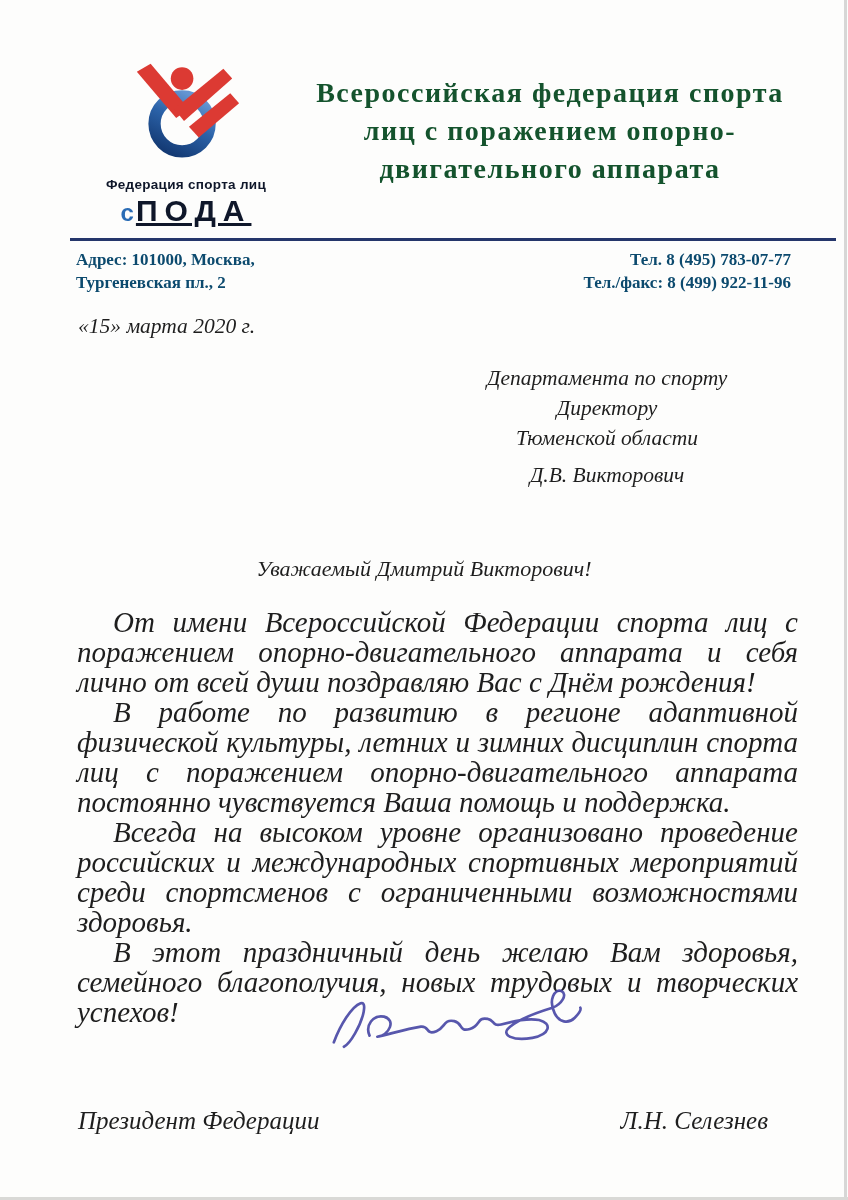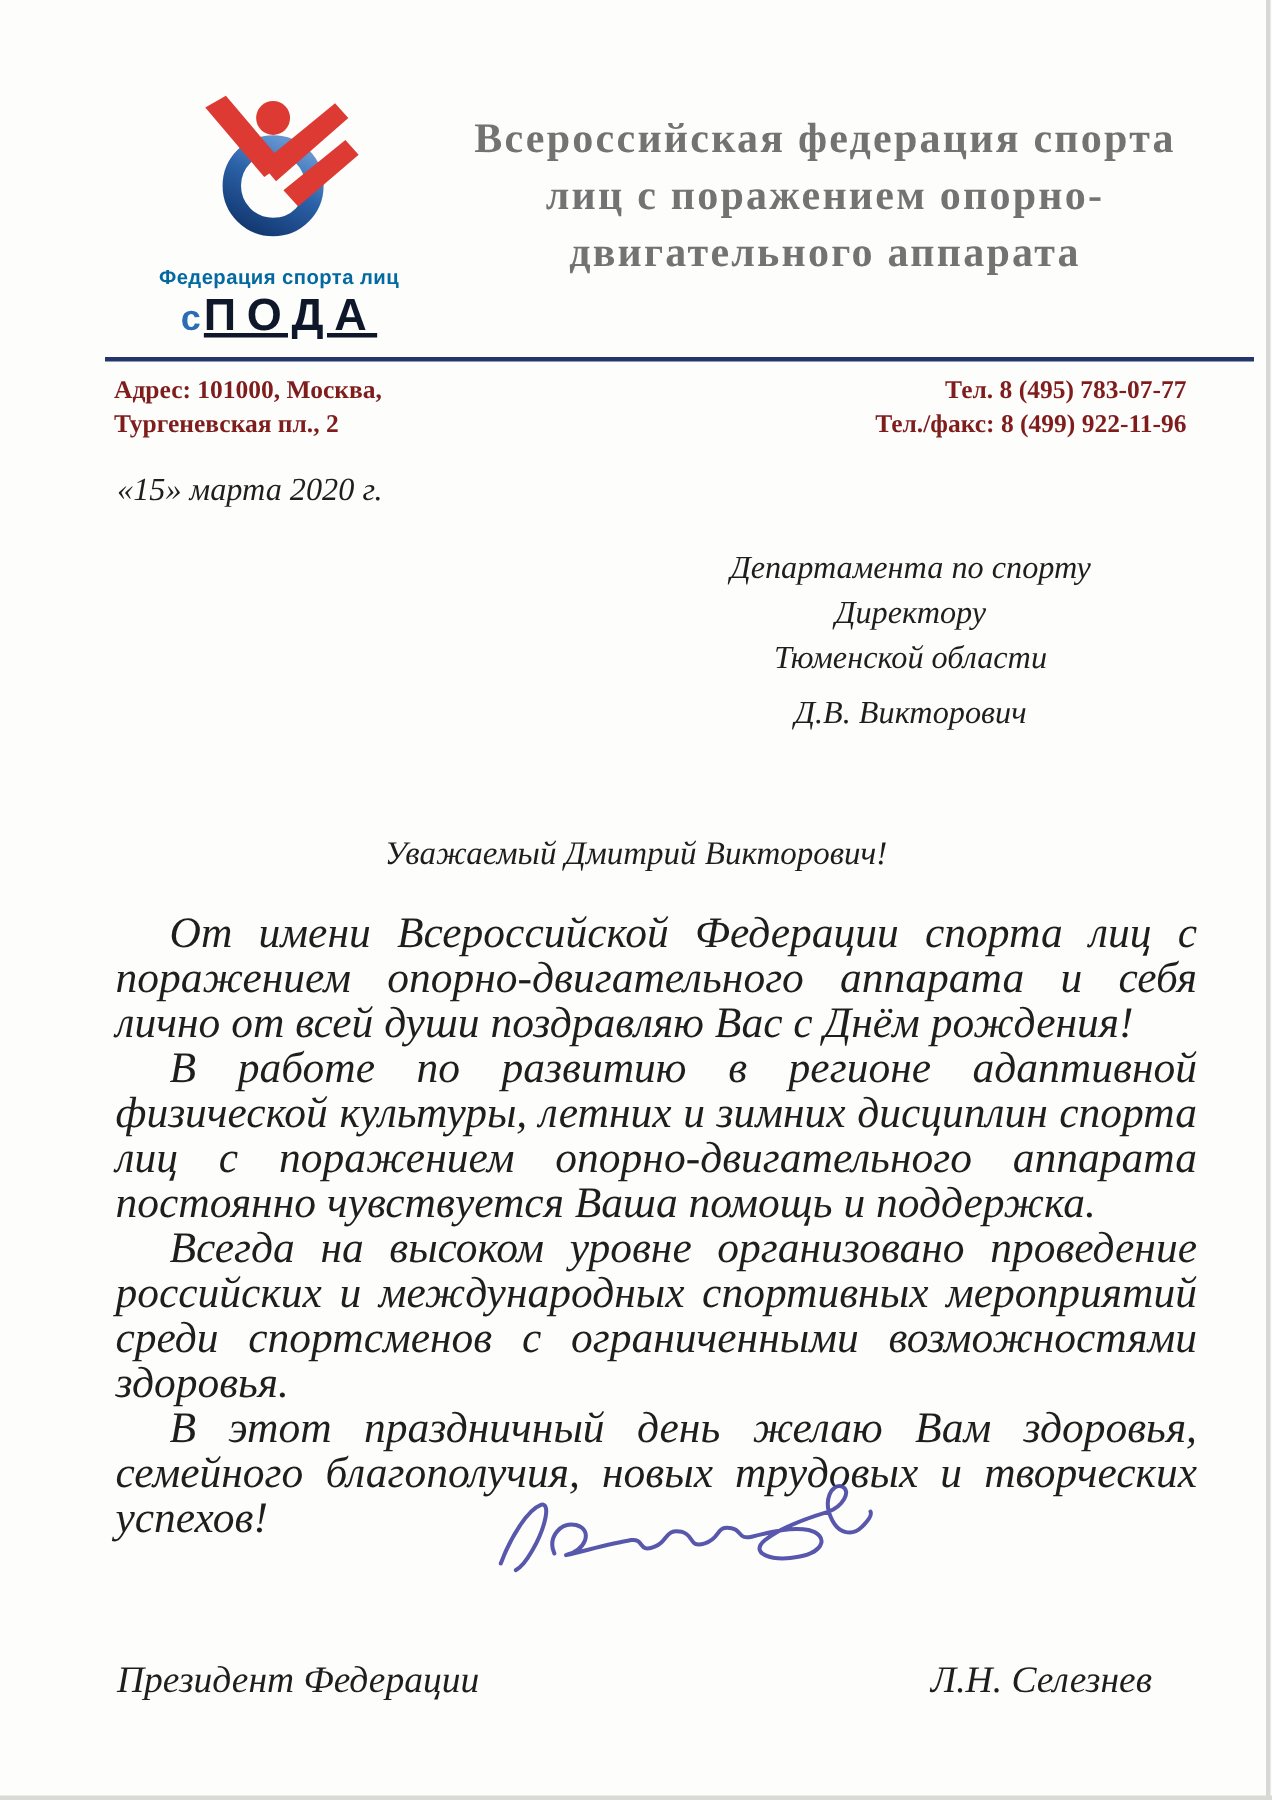--- a/index.html
+++ b/index.html
@@ -11,40 +11,40 @@
   }
   .scan-edge-right { position:absolute; top:0; right:1px; width:3px; height:100%; background:#c6c6c6; opacity:.7; }
   .scan-edge-bottom { position:absolute; left:0; bottom:0; width:100%; height:3px; background:#d9d9d6; }
 
   
   .header { display:flex; padding:54px 48px 0 72px; }
   .logo-col { width:228px; flex:0 0 228px; text-align:center; }
   .emblem { width:150px; height:118px; display:block; margin:2px auto 0; }
   .logo-caption {
     font-family:"Liberation Sans", sans-serif; font-weight:bold;
-    color:#0369a1; font-size:13.5px; letter-spacing:.3px; margin-top:3px; white-space:nowrap;
+    color:#0f172a; font-size:13.5px; letter-spacing:.3px; margin-top:3px; white-space:nowrap;
   }
   .logo-acronym {
     font-family:"Liberation Sans", sans-serif; font-weight:bold;
     font-size:30px; line-height:32px; letter-spacing:7px; margin-top:3px; white-space:nowrap;
   }
   .acr-prefix { color:#2a6cb5; font-size:24px; letter-spacing:2px; }
   .acr-main   { color:#0f172a;text-decoration:underline; }
 
   .title-col {
     flex:1; text-align:center; padding-top:20px;
-    color:#737373; font-weight:bold; font-size:28px; line-height:38px; letter-spacing:1.5px;
+    color:#14532d; font-weight:bold; font-size:28px; line-height:38px; letter-spacing:1.5px;
   }
 
   .divider { margin:9px 12px 0 70px; border-top:3px solid #25366b; }
 
   .contact-row {
     display:flex; justify-content:space-between; align-items:flex-start;
     padding:7px 57px 0 76px;
-    color:#7f1d1d; font-weight:bold; font-size:17px; line-height:23px;
+    color:#0c4a6e; font-weight:bold; font-size:17px; line-height:23px;
   }
   .contact-phones { text-align:right; }
 
   
   .date { padding:20px 0 0 78px; font-style:italic; font-size:21.5px; }
 
   .recipient {
     width:300px; margin:24px 91px 0 auto;
     text-align:center; font-style:italic; font-size:21.5px; line-height:30px;
   }

